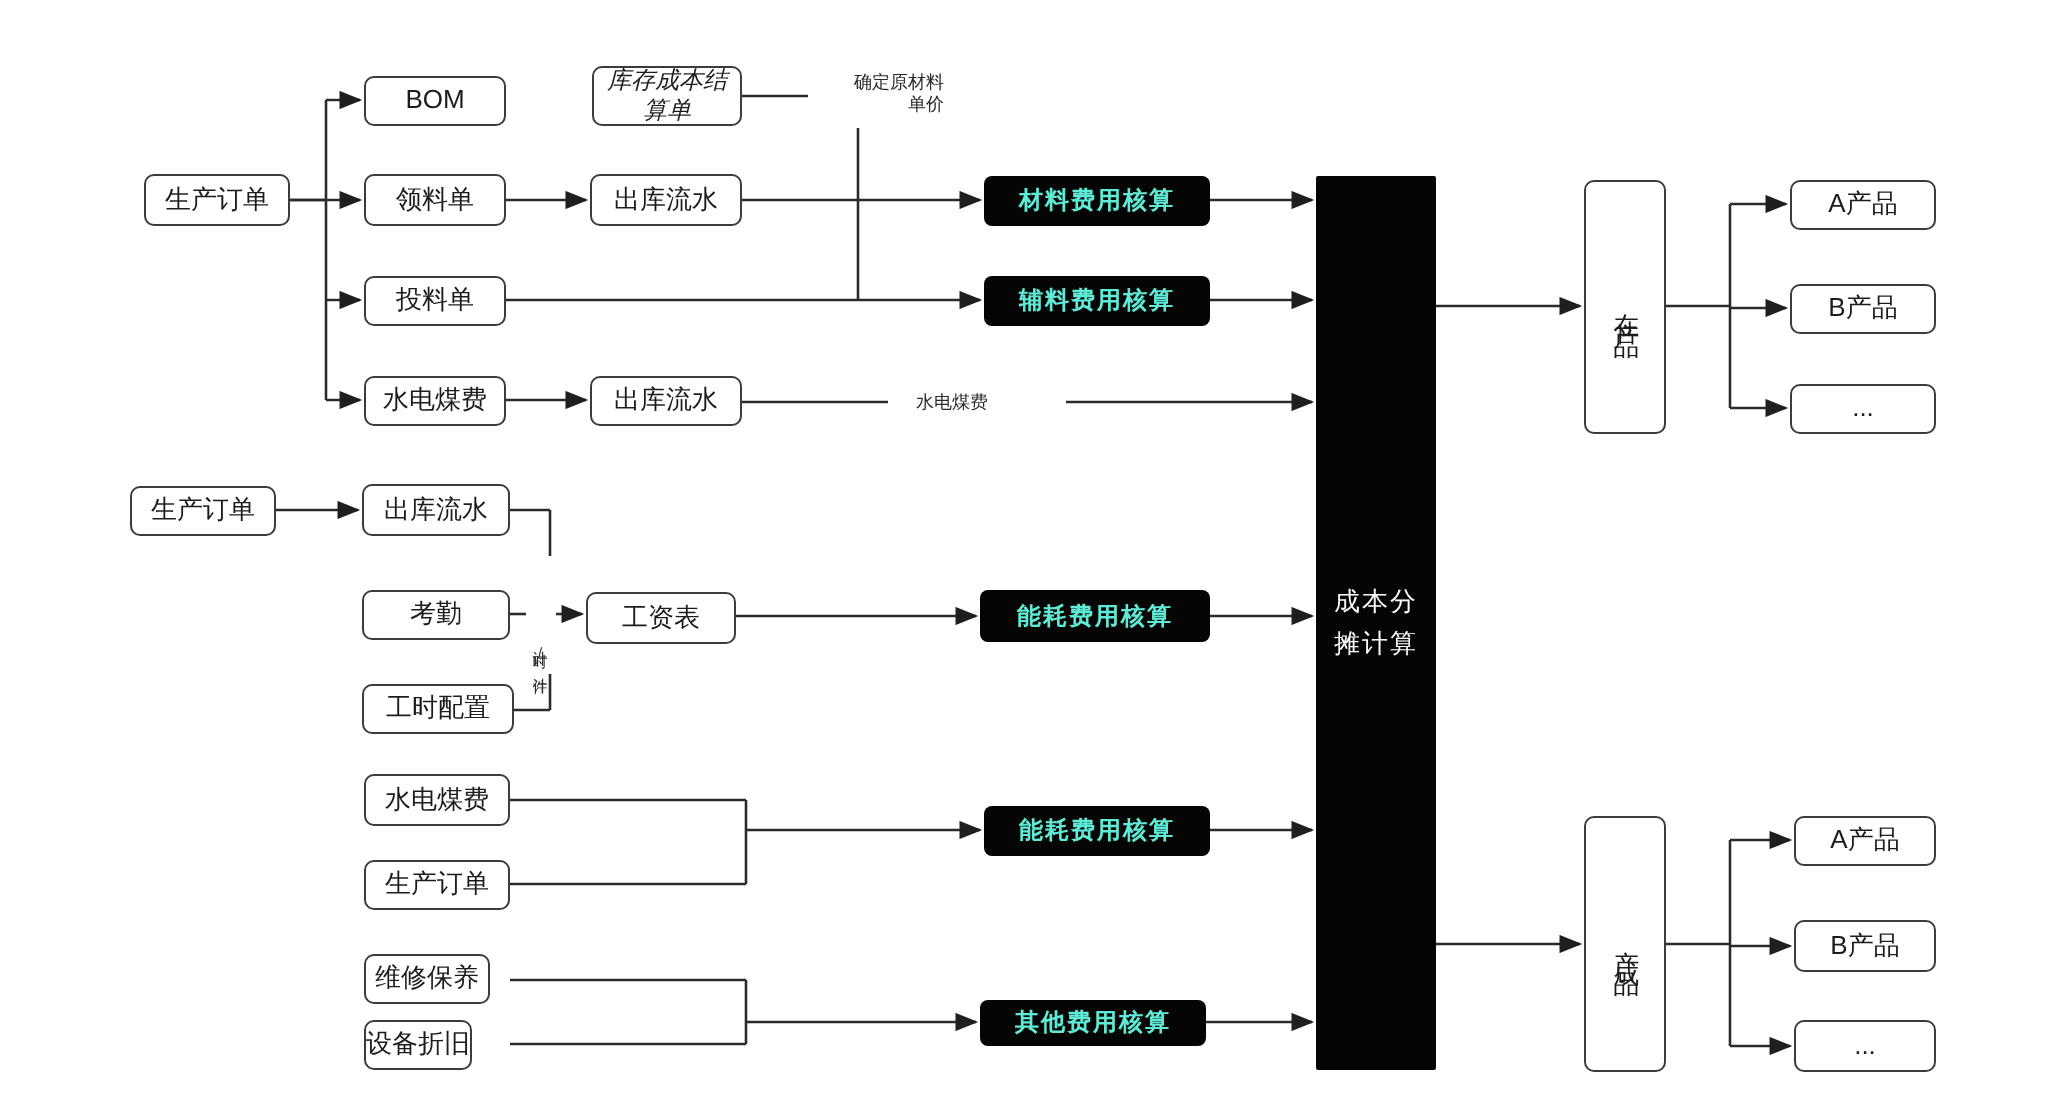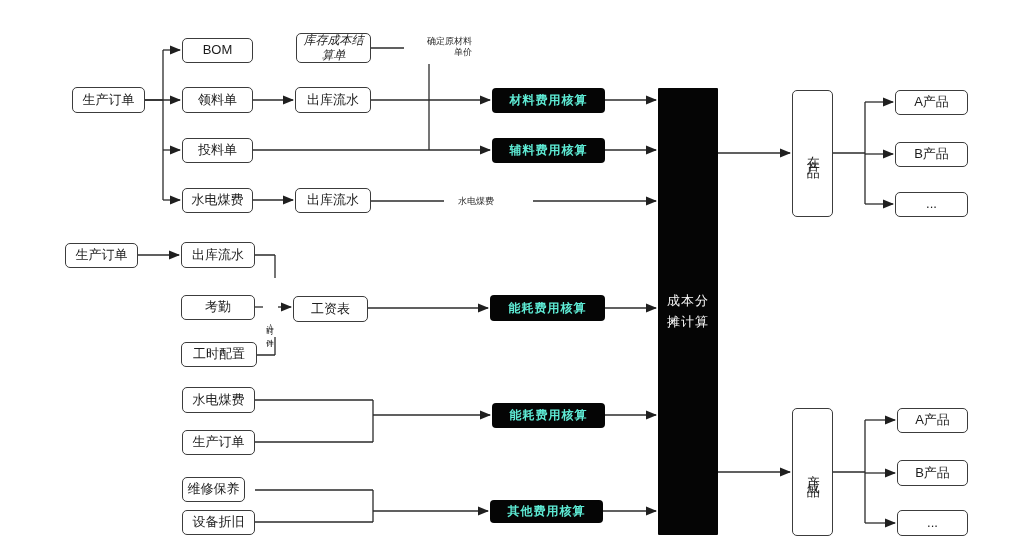--- a/index.html
+++ b/index.html
@@ -125,21 +125,21 @@
   <div class="node" style="left:181px;top:342px;width:76px;height:25px">工时配置</div>
   <div class="lbl vert" style="left:266px;top:283px;height:52px">计时/计件</div>
   <div class="node" style="left:293px;top:296px;width:75px;height:26px">工资表</div>
   <div class="node black" style="left:490px;top:295px;width:115px;height:26px">能耗费用核算</div>
 
   <div class="node" style="left:182px;top:387px;width:73px;height:26px">水电煤费</div>
   <div class="node" style="left:182px;top:430px;width:73px;height:25px">生产订单</div>
   <div class="node black" style="left:492px;top:403px;width:113px;height:25px">能耗费用核算</div>
 
   <div class="node" style="left:182px;top:477px;width:63px;height:25px">维修保养</div>
-  <div class="node" style="left:182px;top:510px;width:73px;height:25px">设备折旧</div>
+  <div class="node" style="left:182px;top:510px;width:54px;height:25px">设备折旧</div>
   <div class="node black" style="left:490px;top:500px;width:113px;height:23px">其他费用核算</div>
 
   <div class="node bigblack" style="left:658px;top:88px;width:60px;height:447px">成本分
 摊计算</div>
 
   <div class="node vtext" style="left:792px;top:90px;width:41px;height:127px">在产品</div>
   <div class="node" style="left:895px;top:90px;width:73px;height:25px">A产品</div>
   <div class="node" style="left:895px;top:142px;width:73px;height:25px">B产品</div>
   <div class="node" style="left:895px;top:192px;width:73px;height:25px">...</div>
 

